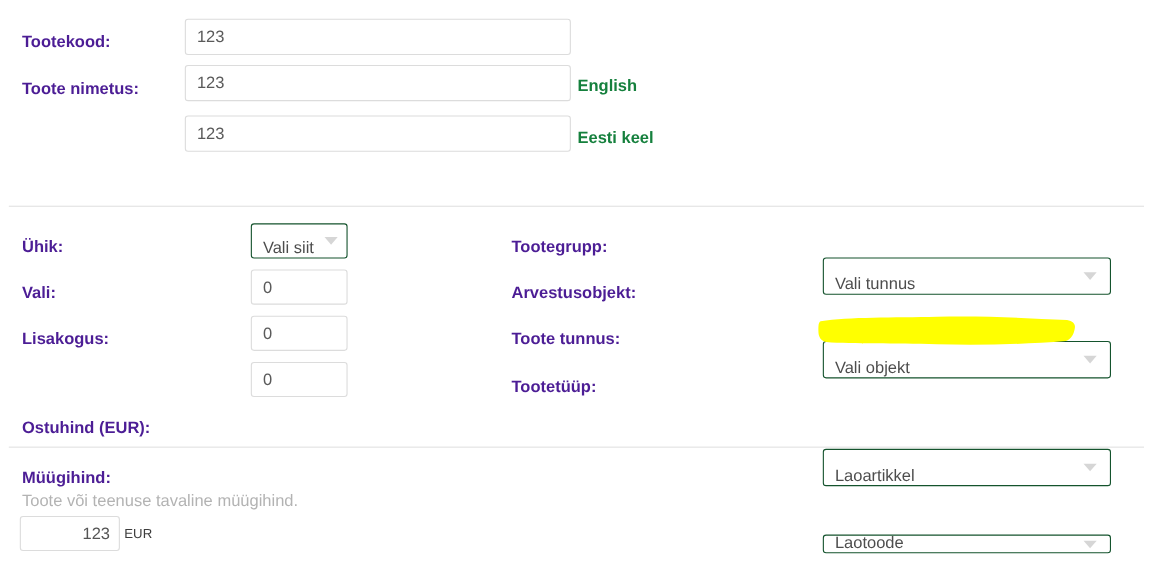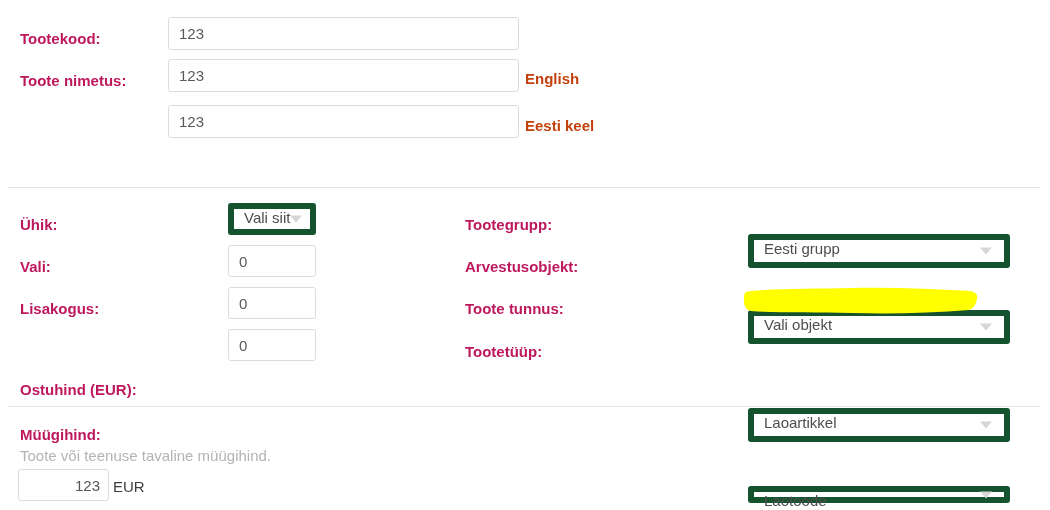--- a/index.html
+++ b/index.html
@@ -16,21 +16,21 @@
     color: #333333;
     overflow: hidden;
   }
 
   .abs { position: absolute; }
 
   
   .lbl {
     font-weight: bold;
     font-size: 15px;
-    color: #be185d;
+    color: #4c1d95;
     white-space: nowrap;
     line-height: 1;
   }
 
   
   .txtinput {
     box-sizing: border-box;
     border: 1px solid #dcdcdc;
     border-radius: 3px;
     background: #ffffff;
@@ -46,33 +46,33 @@
   .num-right {
     text-align: right;
     padding-right: 8px;
     color: #555;
   }
 
   
   .sidelabel {
     font-weight: bold;
     font-size: 15px;
-    color: #c2410c;
+    color: #15803d;
     white-space: nowrap;
     line-height: 1;
   }
 
   
   .sel {
     box-sizing: border-box;
-    border: 6px solid #14532d;
+    border: 1px solid #14532d;
     border-radius: 3px;
     background: #ffffff;
     display: flex;
-    align-items: flex-start;
+    align-items: flex-end;
     position: relative;
   }
   .sel .sel-text {
     font-size: 15px;
     color: #4d4d4d;
     padding-left: 10px;
     white-space: nowrap;
     position: relative;
     z-index: 2;
   }
@@ -95,21 +95,21 @@
 
   
   .helptext {
     font-size: 15px;
     color: #b3b3b3;
     white-space: nowrap;
     line-height: 1;
   }
 
   .suffix {
-    font-size: 15px;
+    font-size: 12px;
     color: #3d3d3d;
     line-height: 1;
     white-space: nowrap;
   }
 
   
   .highlight-wrap {
     position: absolute;
     pointer-events: none;
     z-index: 1;
@@ -150,21 +150,21 @@
 
 <input class="abs txtinput" style="left: 228px; top: 287px; width: 88px; height: 32px;" value="0">
 
 <div class="abs lbl" style="left:20px; top:343px;margin-top:39px;">Ostuhind (EUR):</div>
 
 <input class="abs txtinput" style="left: 228px; top: 329px; width: 88px; height: 32px;" value="0">
 
 <div class="abs lbl" style="left:465px; top:217px;">Tootegrupp:</div>
 
 <div class="abs sel" style="left:748px; top:202px; width:262px; height:34px;">
-  <span class="sel-text">Eesti grupp</span>
+  <span class="sel-text">Vali tunnus</span>
   <span class="caret" style="right:12px;"></span>
 </div>
 
 <div class="abs lbl" style="left:465px; top:259px;">Arvestusobjekt:</div>
 
 <div class="abs sel" style="left:748px; top:244px; width:262px; height:34px;">
   <span class="sel-text">Vali objekt</span>
   <span class="caret" style="right:12px;"></span>
 </div>
 

